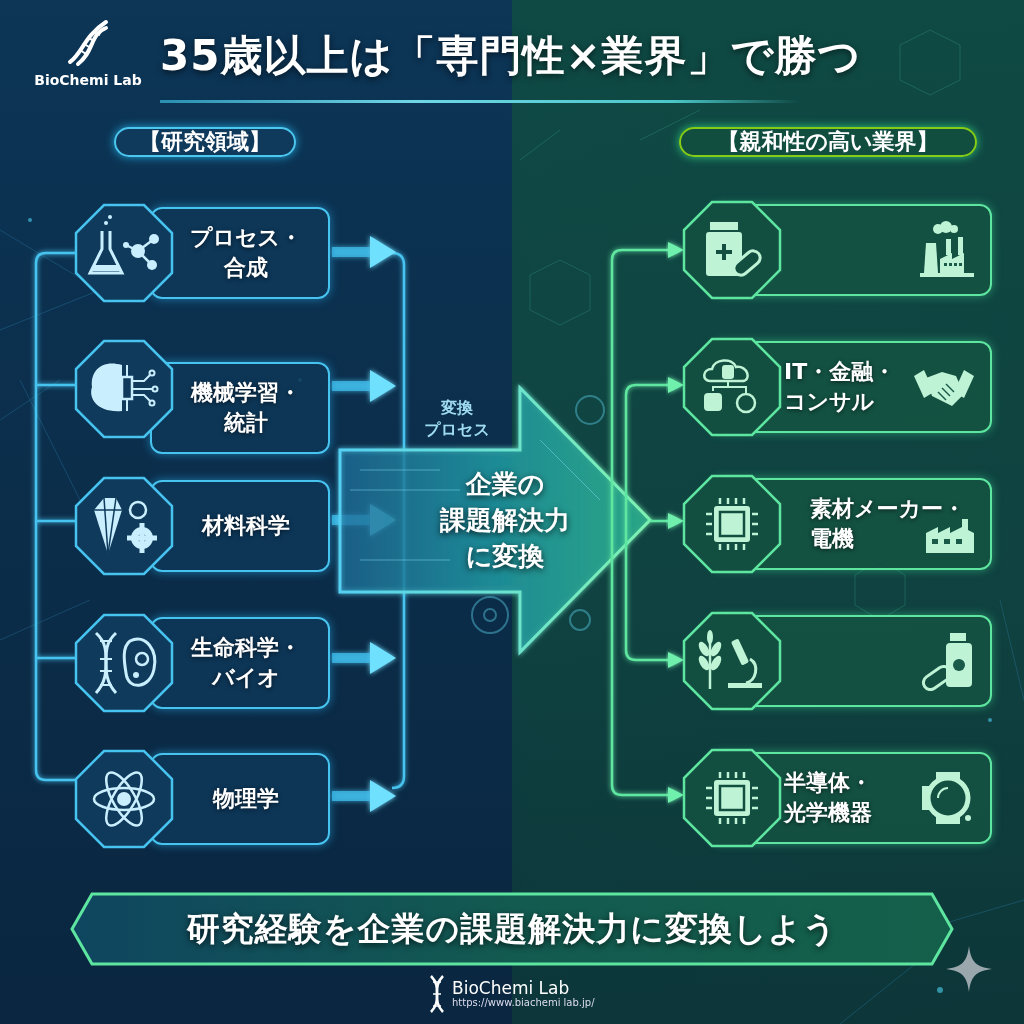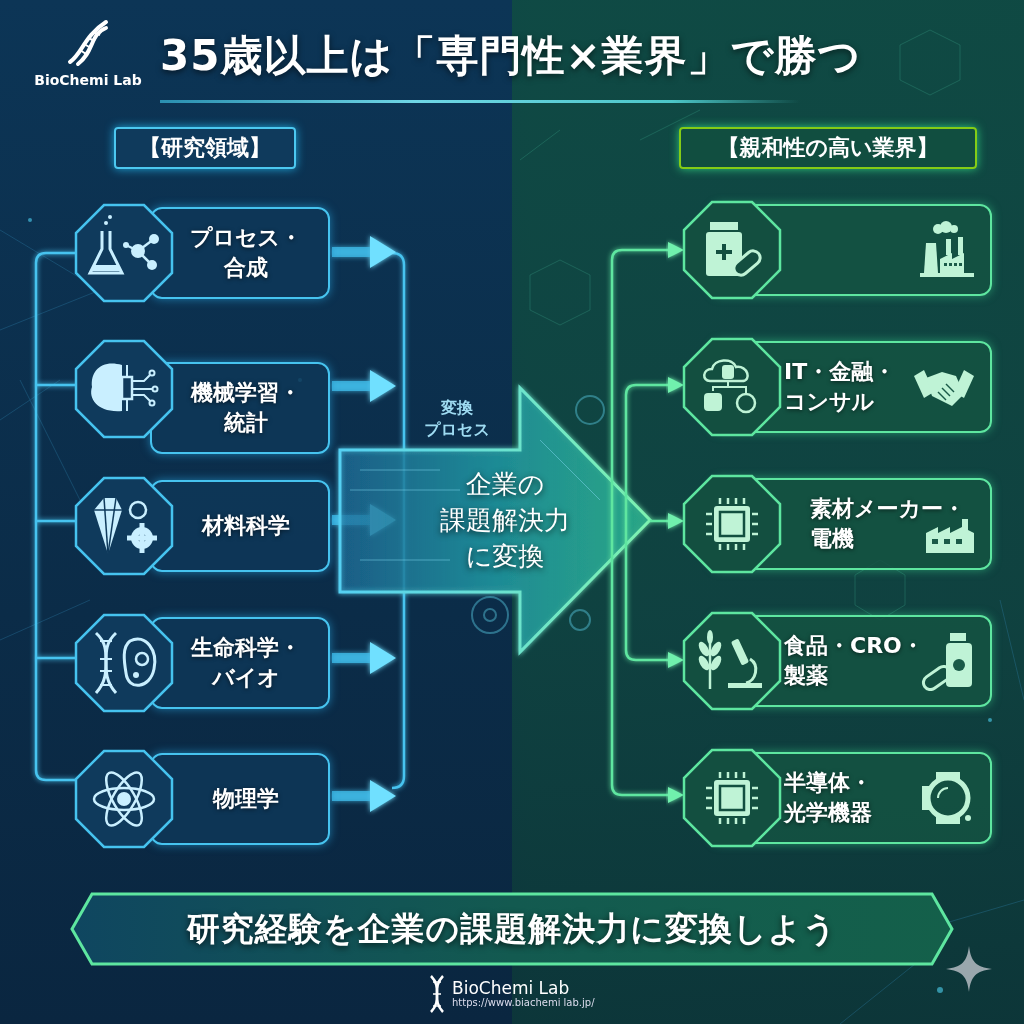--- a/index.html
+++ b/index.html
@@ -30,21 +30,21 @@
     font-size: 42px; font-weight: bold; color: #fff; letter-spacing: 1px;
     text-shadow: 0 2px 6px rgba(0,0,0,0.6);
   }
   .title-line {
     position: absolute; left: 160px; top: 100px; width: 640px; height: 3px;
     background: linear-gradient(90deg, #2a8fb0, #6fd6e6 40%, #4cc7c9 80%, rgba(76,199,201,0));
   }
 
   
   .sec-head {
-    position: absolute; height: 42px; border-radius: 4px;
+    position: absolute; height: 30px; border-radius: 16px;
     display: flex; align-items: center; justify-content: center;
     font-size: 22px; font-weight: bold;
   }
   .sec-left { left: 114px; top: 127px; width: 182px; border: 2px solid #4cc8f0; background: rgba(16,60,94,0.85); box-shadow: 0 0 10px #1fa4d8; }
   .sec-right { left: 679px; top: 127px; width: 298px; border: 2px solid #84cc16; background: rgba(18,80,64,0.85); box-shadow: 0 0 10px #2fc77a; }
 
   
   .card {
     position: absolute; height: 92px; border-radius: 12px;
     display: flex; align-items: center;
@@ -58,21 +58,21 @@
   .octa { position: absolute; width: 104px; height: 104px; }
   .octa svg { width: 104px; height: 104px; }
 
   
   .proc-label {
     position: absolute; left: 412px; top: 397px; width: 90px; text-align: center;
     font-size: 16px; font-weight: bold; color: #9fdcf2; line-height: 22px;
   }
   .center-text {
     position: absolute; left: 412px; top: 466px; width: 186px; text-align: center;
-    font-size: 26px; font-weight: normal; line-height: 36px; text-shadow: 0 2px 6px rgba(0,0,0,0.8);
+    font-size: 26px; font-weight: bold; line-height: 36px; text-shadow: 0 2px 6px rgba(0,0,0,0.8);
   }
 
   
   .banner { position: absolute; left: 70px; top: 892px; width: 884px; height: 74px; }
   .banner-text {
     position: absolute; left: 70px; top: 892px; width: 884px; height: 74px;
     display: flex; align-items: center; justify-content: center;
     font-size: 33px; font-weight: bold; letter-spacing: 1px; text-shadow: 0 2px 6px rgba(0,0,0,0.7);
   }
   .footer { position: absolute; left: 428px; top: 974px; display: flex; align-items: center; gap: 6px; }
@@ -362,21 +362,20 @@
         <polygon points="2,34 2,14 14,8 14,14 26,8 26,14 38,8 50,14 50,34"></polygon>
       </g>
     <g fill="#1a5a48">
         <rect x="8" y="20" width="6" height="5"></rect>
         <rect x="20" y="20" width="6" height="5"></rect>
         <rect x="32" y="20" width="6" height="5"></rect>
       </g>
   </svg>
 </div>
 <div class="card right" style="top:615px;">
-  <div class="label"><span>食品・CRO・</span><br><span>製薬</span></div>
   <svg class="side-icon" width="56" height="60" viewBox="0 0 56 60">
     <g fill="#bff3d6">
         <rect x="30" y="2" width="16" height="8"></rect>
         <rect x="26" y="12" width="26" height="44" rx="4"></rect>
       </g>
     <circle cx="39" cy="34" r="6" fill="#1a5a48"></circle>
     <rect x="2" y="40" width="30" height="14" rx="7" transform="rotate(-35 17 47)" fill="none" stroke="#bff3d6" stroke-width="3"></rect>
   </svg>
 </div>
 <div class="card right" style="top:752px;">

